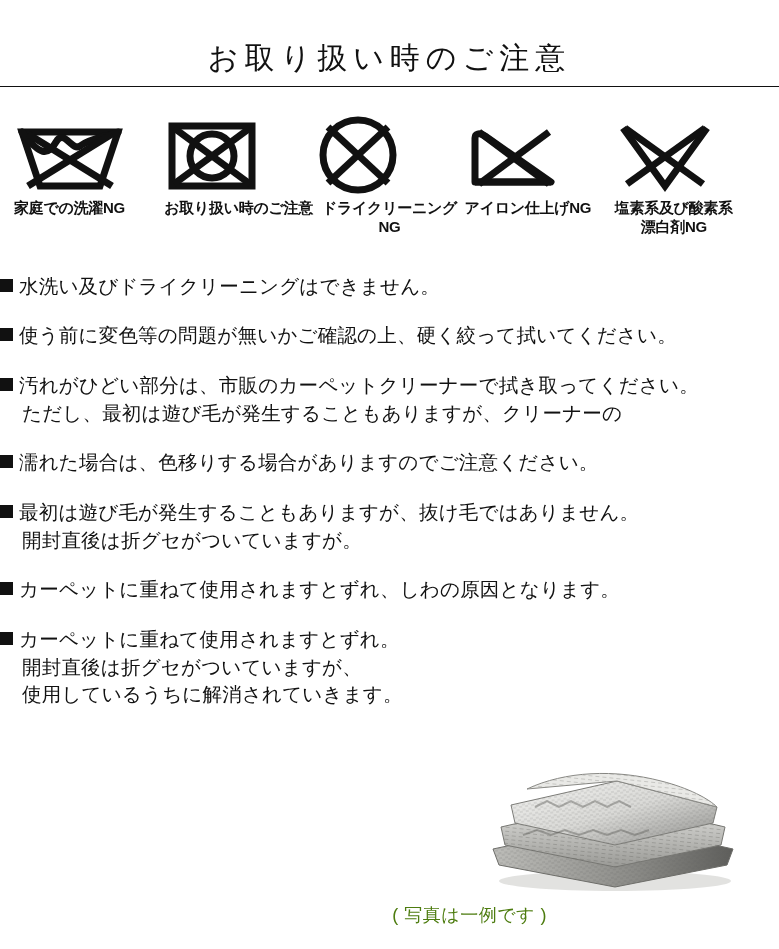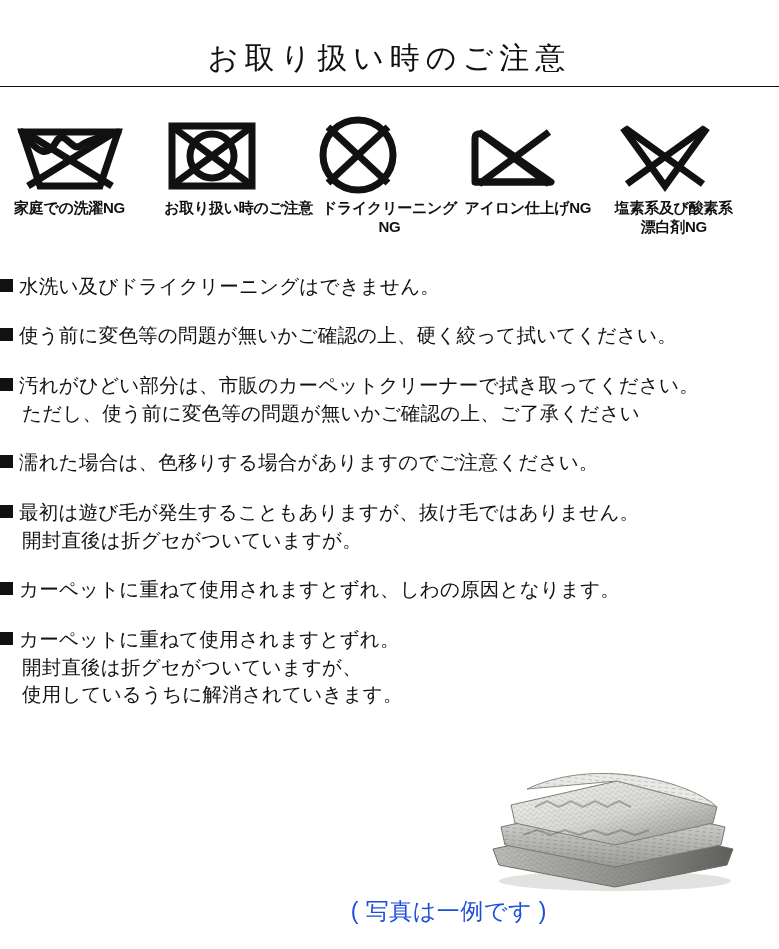--- a/index.html
+++ b/index.html
@@ -102,22 +102,22 @@
     position: absolute;
     right: 34px;
     bottom: 54px;
     width: 280px;
     height: 150px;
   }
   .photo-caption {
     position: absolute;
     right: 232px;
     bottom: 22px;
-    font-size: 23px;
-    color: #1d4ed8;
+    font-size: 18px;
+    color: #4d7c0f;
     letter-spacing: 0.5px;
     white-space: nowrap;
     text-align: right;
   }
 
   svg { display: block; }
 </style>
 </head>
 <body>
 
@@ -200,21 +200,21 @@
   <div class="note">
     <div class="note-line">
       <span class="bullet-sq"></span><span>使う前に変色等の問題が無いかご確認の上、硬く絞って拭いてください。</span>
     </div>
   </div>
 
   <div class="note">
     <div class="note-line">
       <span class="bullet-sq"></span><span>汚れがひどい部分は、市販のカーペットクリーナーで拭き取ってください。</span>
     </div>
-    <div class="note-line indent">ただし、使う前に変色等の問題が無いかご確認の上、ご了承ください</div>
+    <div class="note-line indent">ただし、最初は遊び毛が発生することもありますが、クリーナーの</div>
   </div>
 
   <div class="note">
     <div class="note-line">
       <span class="bullet-sq"></span><span>濡れた場合は、色移りする場合がありますのでご注意ください。</span>
     </div>
   </div>
 
   <div class="note">
     <div class="note-line">

